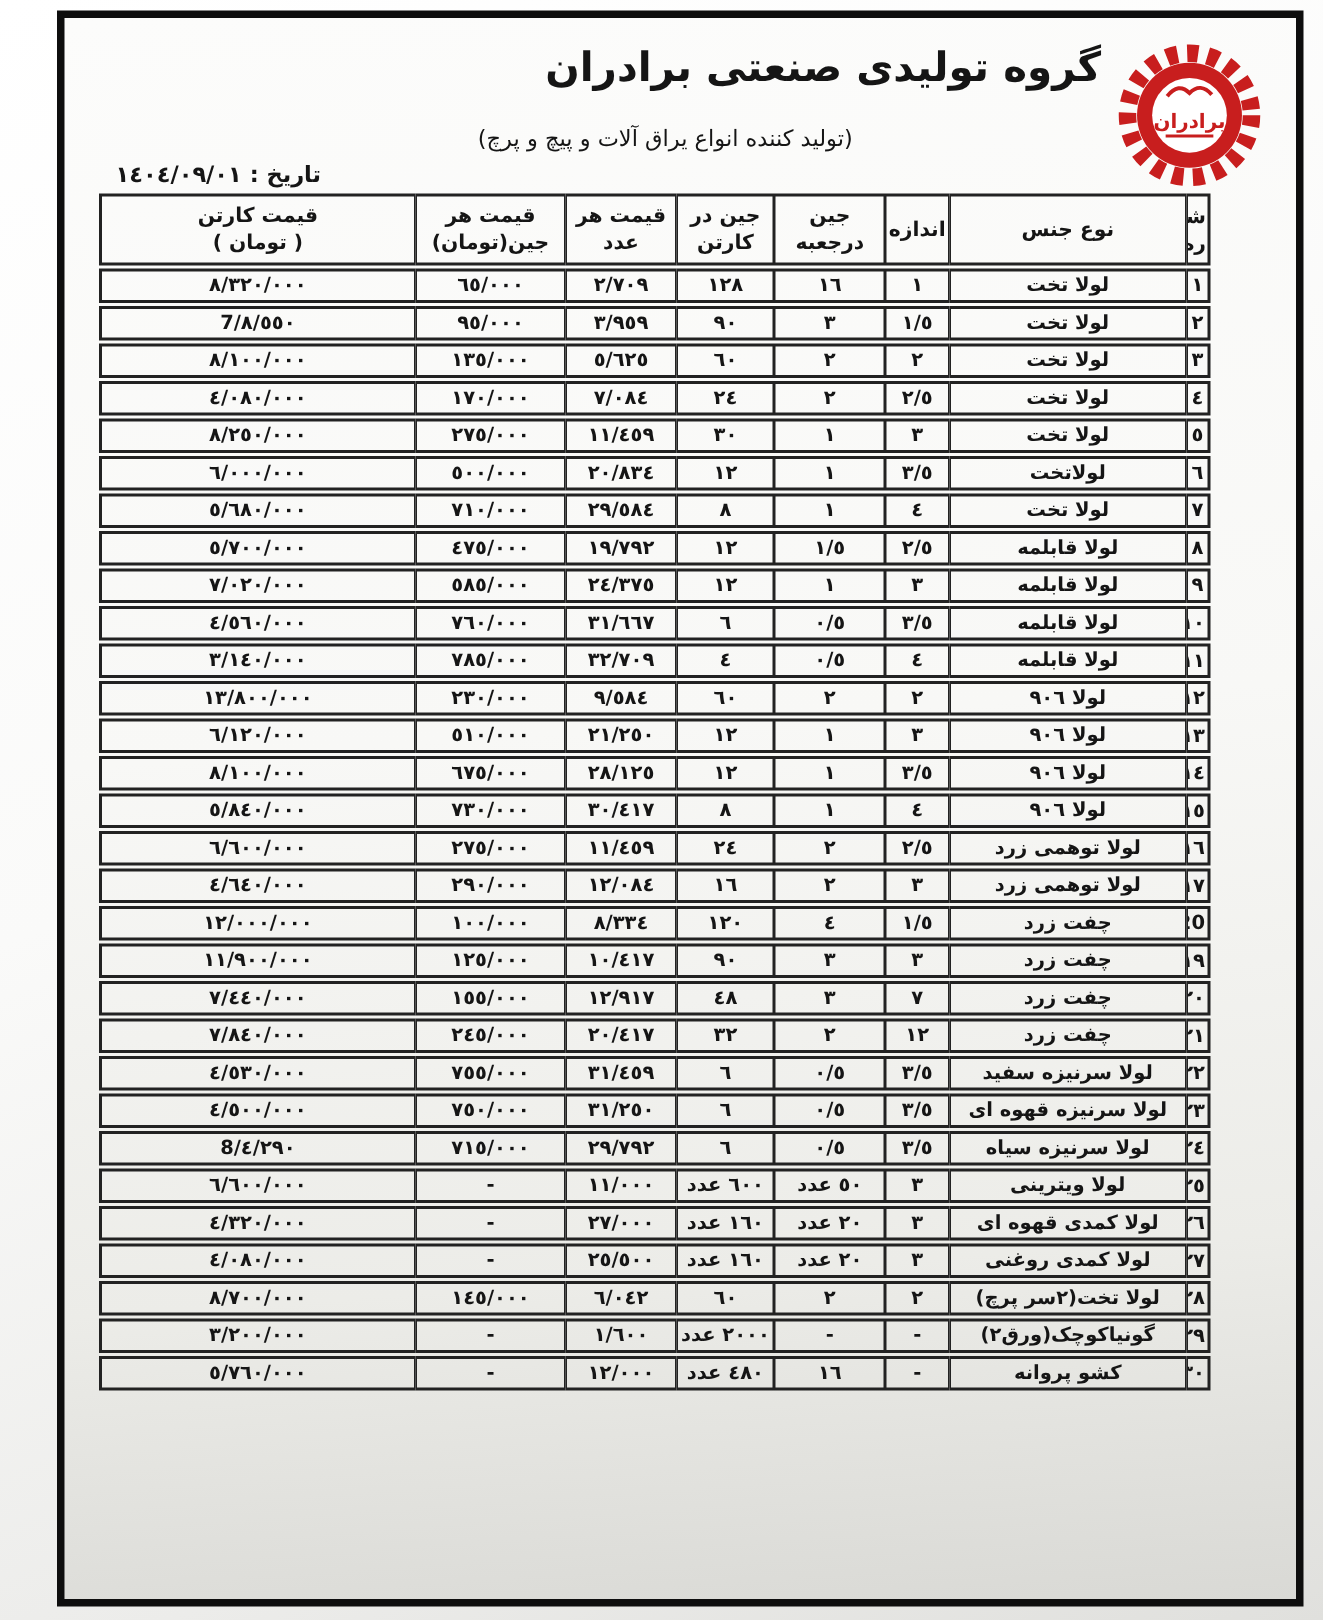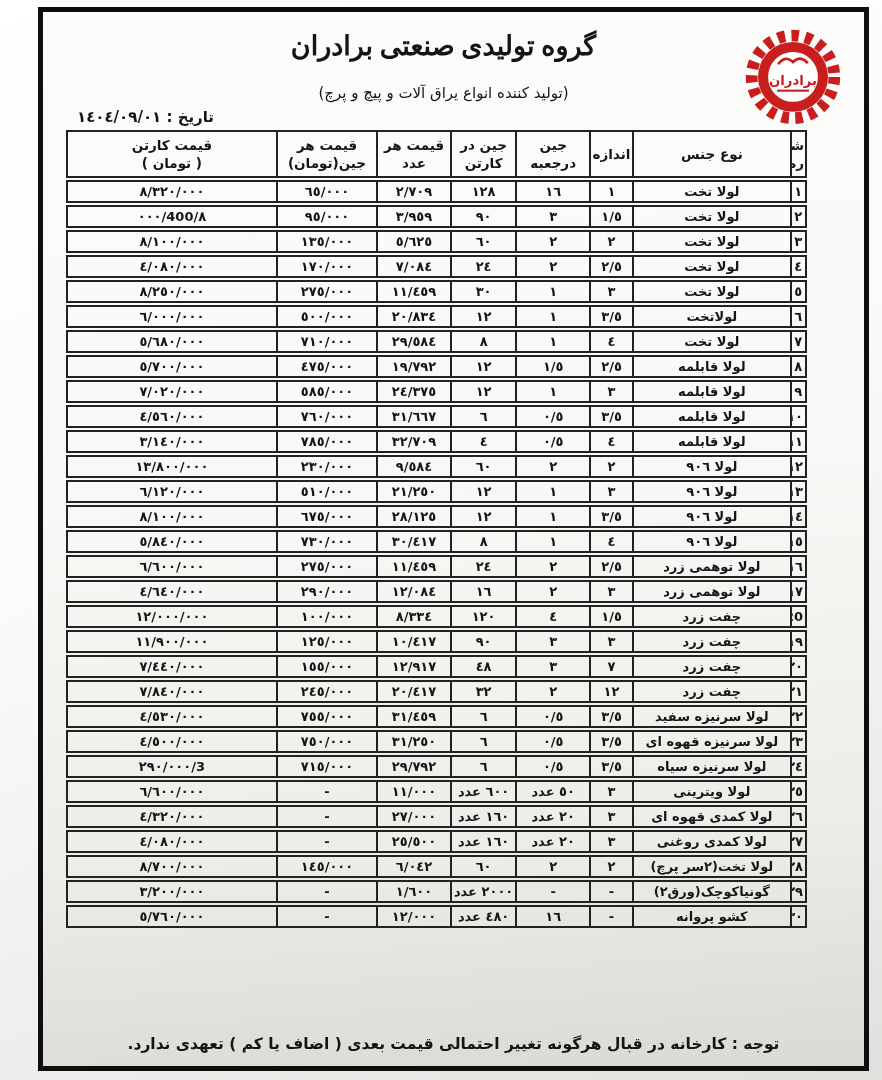--- a/index.html
+++ b/index.html
@@ -8,21 +8,21 @@
     background:linear-gradient(160deg,#ffffff 0%,#fafaf9 45%,#ececea 80%,#e0e0dd 100%);
     font-family:"DejaVu Sans", sans-serif;
     color:#151515;
   }
   .doc{
     position:absolute;top:7px;left:38px;right:13px;bottom:9px;
     border:5px solid #0e0e0e;
     background:linear-gradient(176deg,#fcfcfb 0%,#f8f8f6 45%,#ecece8 78%,#d9d9d5 100%);
   }
   .logo{position:absolute;top:14px;right:10px;width:122px;height:106px;}
-  .title{margin:18px 130px 0 110px;text-align:center;font-size:27px;font-weight:bold;direction:rtl;font-family:Liberation Serif, serif;}
+  .title{margin:18px 130px 0 110px;text-align:right;font-size:27px;font-weight:bold;direction:rtl;}
   .subtitle{margin:22px 130px 0 110px;text-align:center;font-size:15px;font-weight:normal;direction:rtl;}
   .date{margin:6px 0 2px 34px;font-size:15px;font-weight:bold;direction:rtl;text-align:left;}
   table.price{
     direction:rtl;
     border-collapse:separate;border-spacing:0 2px;
     margin:2px 57px 0 auto;
     width:741px;table-layout:fixed;
   }
   table.price th, table.price td{
     border-top:2px solid #222;border-bottom:2px solid #222;
@@ -124,21 +124,21 @@
           <td class="c7">٨/٣٢٠/٠٠٠</td>
         </tr>
         <tr>
           <td class="c0">٢</td>
           <td class="c1">لولا تخت</td>
           <td class="c2">١/٥</td>
           <td class="c3">٣</td>
           <td class="c4">٩٠</td>
           <td class="c5">٣/٩٥٩</td>
           <td class="c6">٩٥/٠٠٠</td>
-          <td class="c7">٨/400/٠٠٠</td>
+          <td class="c7">٨/٥٥٠/7</td>
         </tr>
         <tr>
           <td class="c0">٣</td>
           <td class="c1">لولا تخت</td>
           <td class="c2">٢</td>
           <td class="c3">٢</td>
           <td class="c4">٦٠</td>
           <td class="c5">٥/٦٢٥</td>
           <td class="c6">١٣٥/٠٠٠</td>
           <td class="c7">٨/١٠٠/٠٠٠</td>
@@ -344,21 +344,21 @@
           <td class="c7">٤/٥٠٠/٠٠٠</td>
         </tr>
         <tr>
           <td class="c0">٢٤</td>
           <td class="c1">لولا سرنیزه سیاه</td>
           <td class="c2">٣/٥</td>
           <td class="c3">٠/٥</td>
           <td class="c4">٦</td>
           <td class="c5">٢٩/٧٩٢</td>
           <td class="c6">٧١٥/٠٠٠</td>
-          <td class="c7">3/٢٩٠/٠٠٠</td>
+          <td class="c7">٤/٢٩٠/8</td>
         </tr>
         <tr>
           <td class="c0">٢٥</td>
           <td class="c1">لولا ویترینی</td>
           <td class="c2">٣</td>
           <td class="c3">٥٠ عدد</td>
           <td class="c4">٦٠٠ عدد</td>
           <td class="c5">١١/٠٠٠</td>
           <td class="c6">-</td>
           <td class="c7">٦/٦٠٠/٠٠٠</td>
@@ -409,14 +409,13 @@
           <td class="c2">-</td>
           <td class="c3">١٦</td>
           <td class="c4">٤٨٠ عدد</td>
           <td class="c5">١٢/٠٠٠</td>
           <td class="c6">-</td>
           <td class="c7">٥/٧٦٠/٠٠٠</td>
         </tr>
       </tbody>
   </table>
 
-  <div class="note">توجه : کارخانه در قبال هرگونه تغییر احتمالی قیمت بعدی ( اضاف یا کم ) تعهدی ندارد.</div>
 </div>
 
 </body></html>

